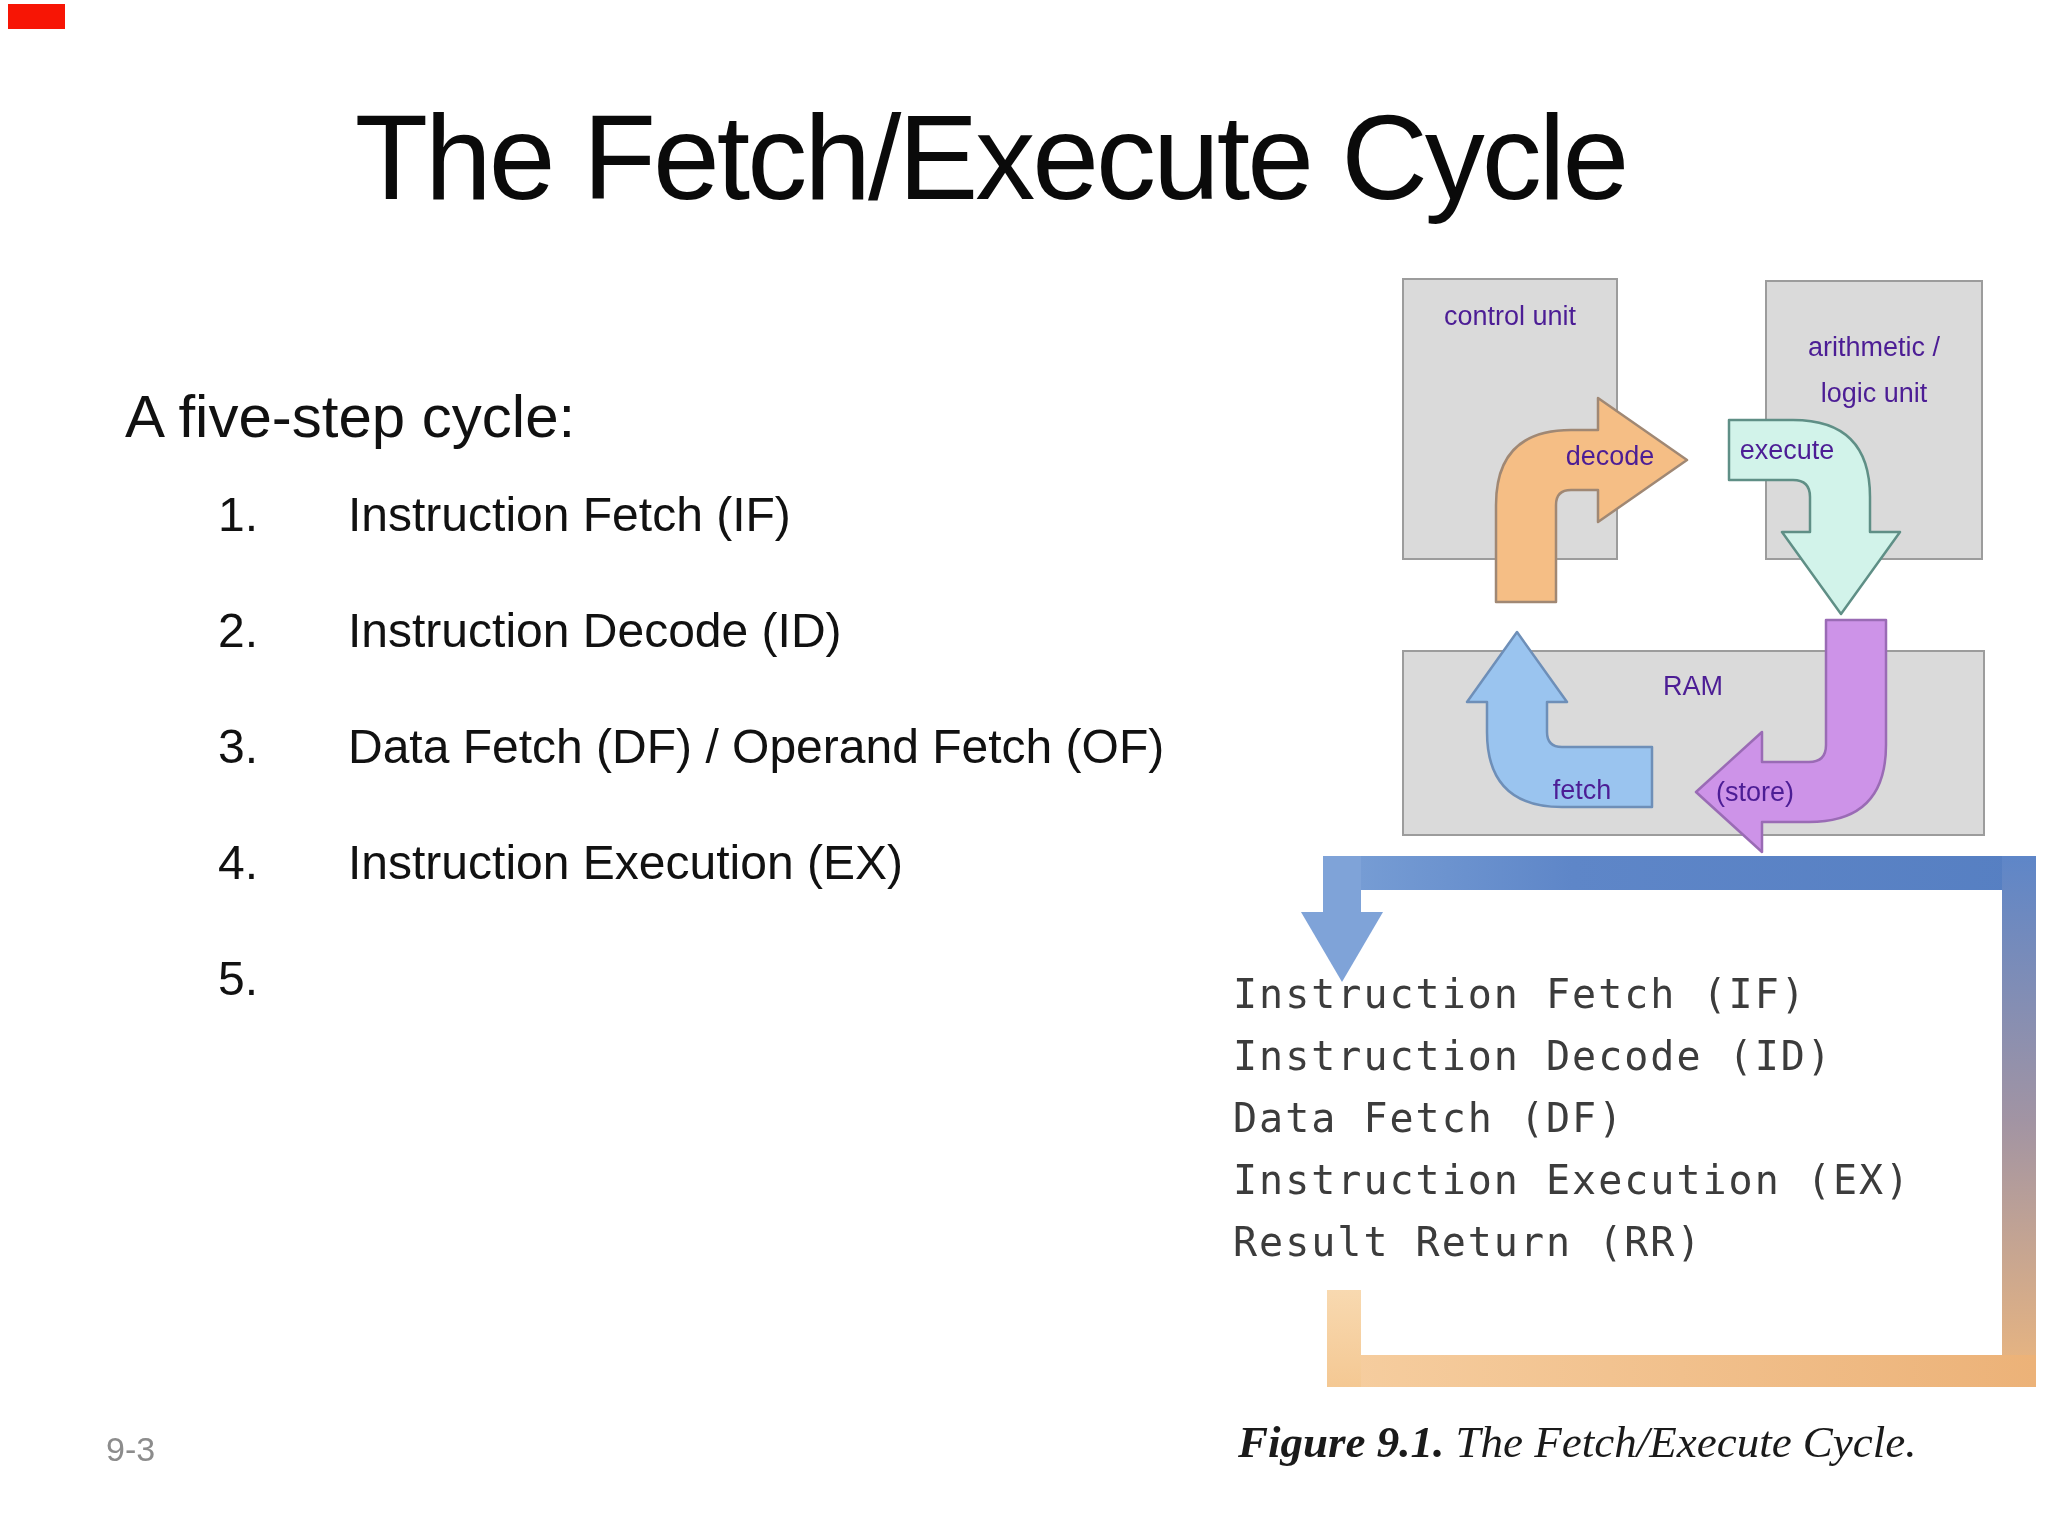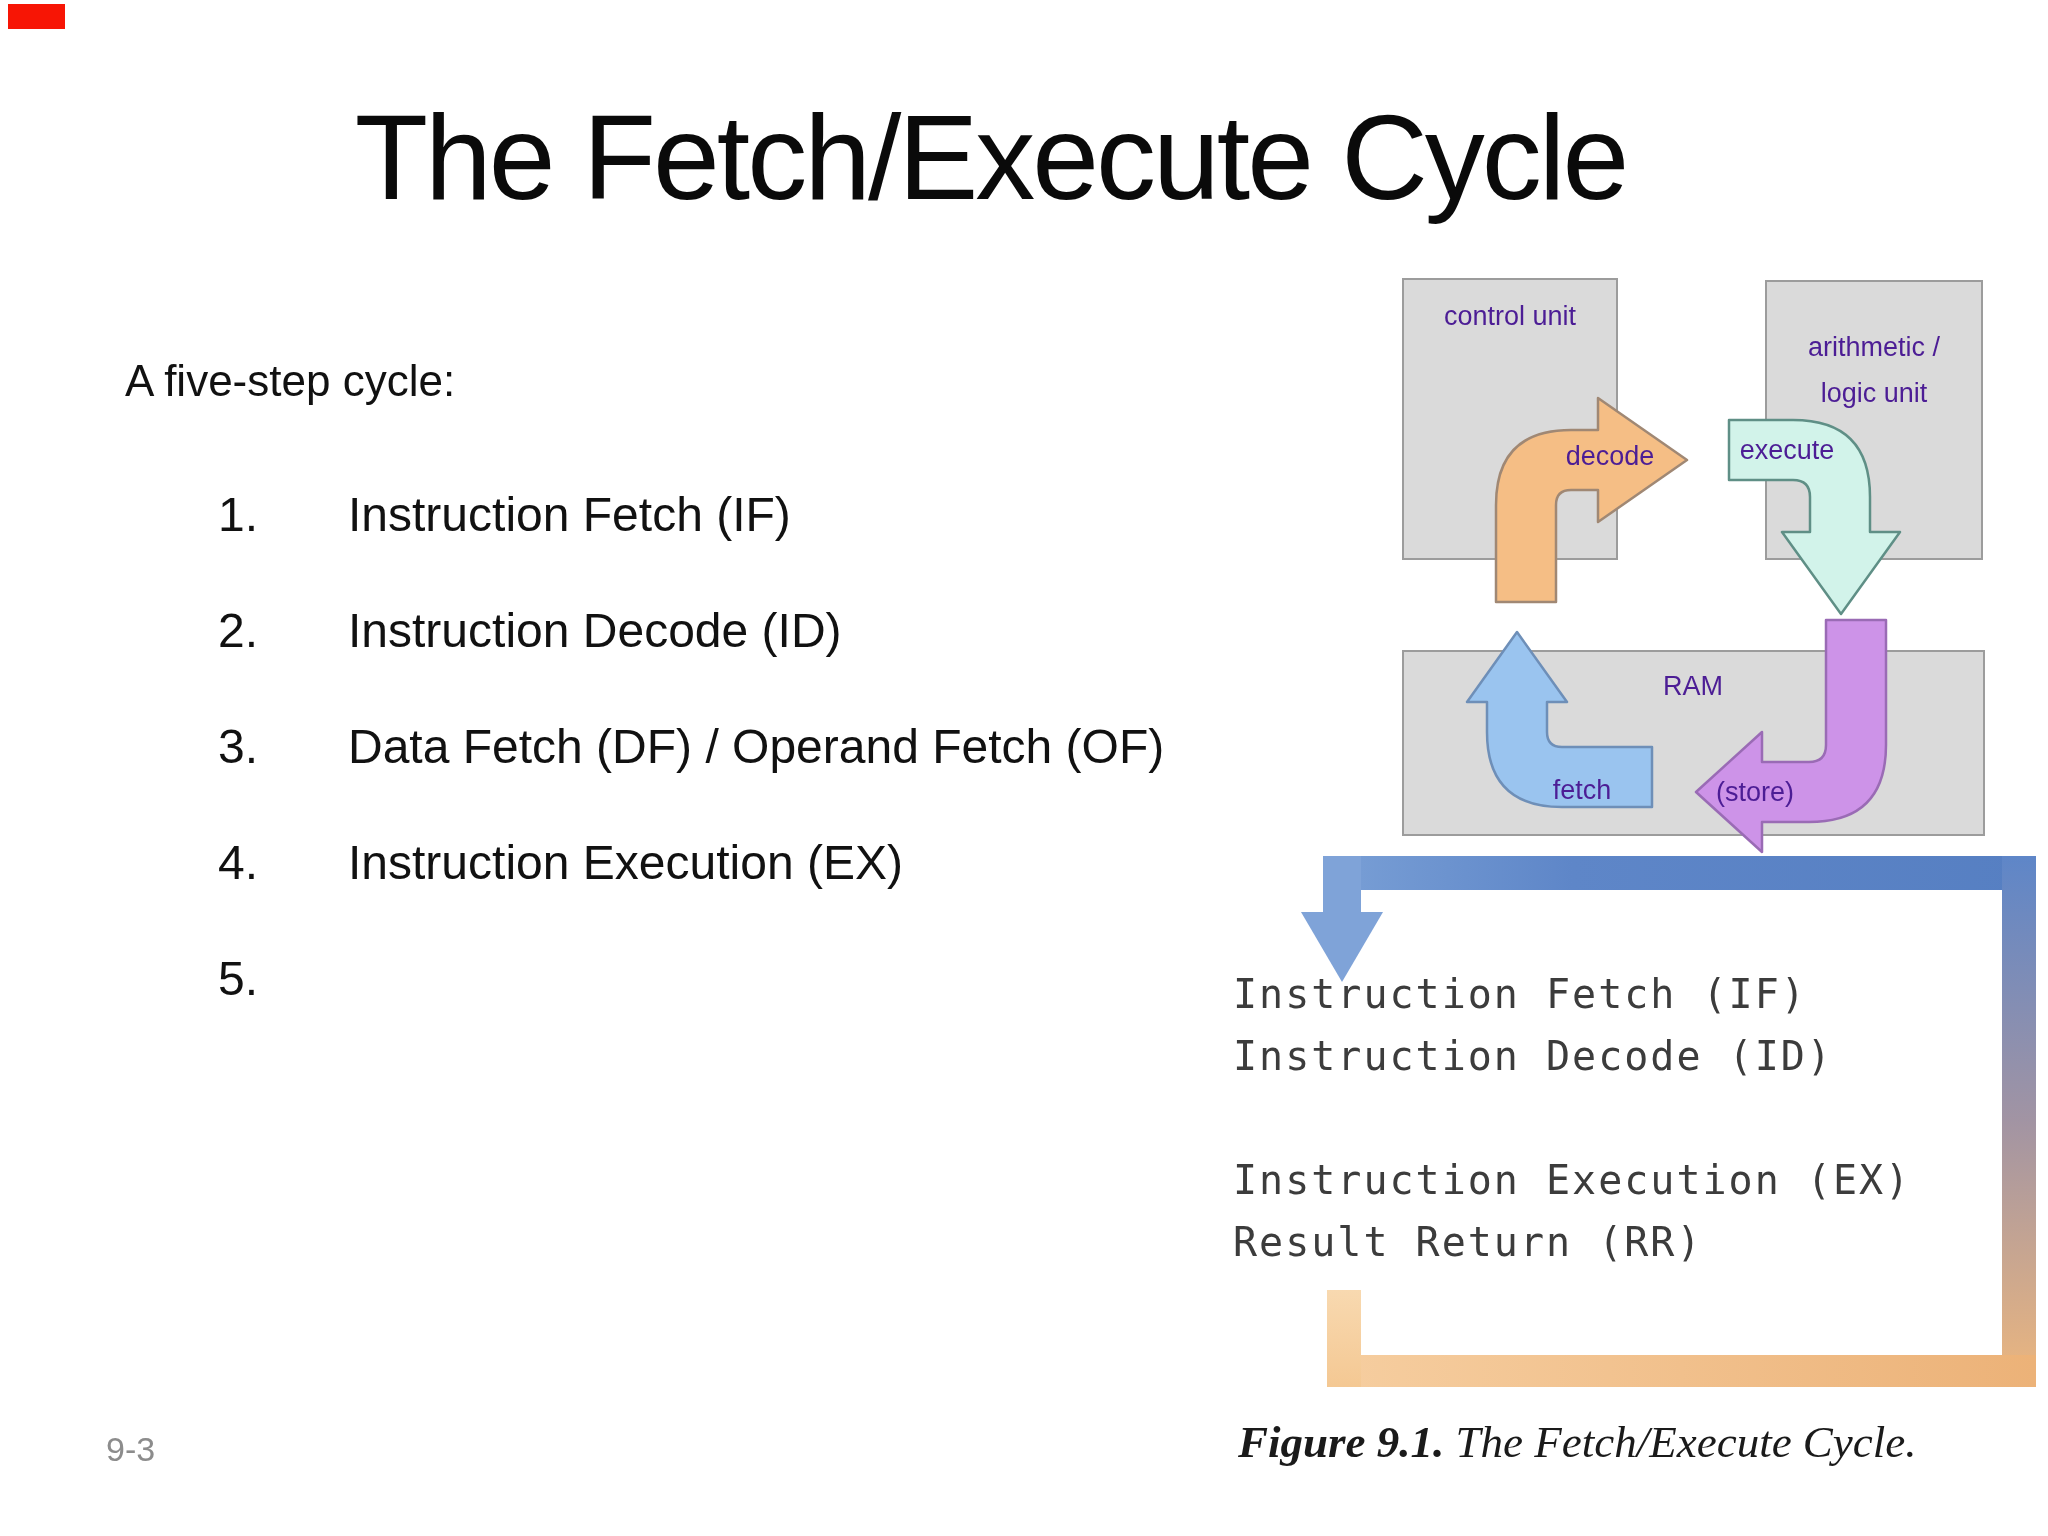--- a/index.html
+++ b/index.html
@@ -2,21 +2,21 @@
 <html style="--red-marker: #f71505; --box-fill: #DADADA; --box-border: #9C9C9C; --decode-fill: #F5BE85; --decode-stroke: #A08874; --execute-fill: #D2F3EA; --execute-stroke: #5F8F86; --fetch-fill: #9AC4EF; --fetch-stroke: #6E8FB8; --store-fill: #CD93E8; --store-stroke: #9A6BB5; --loop-blue: #5E86C8; --loop-blue-light: #7FA3D8; --loop-mauve: #A294A3; --loop-orange: #EDB77E; --loop-orange-light: #F8D9B0; --figure-text: #3C3C3C; --caption-color: #1a1a1a; --page-number-color: #8c8c8c;"><head>
 <meta charset="utf-8">
 <style>
   html,body{margin:0;padding:0;background:#fff;}
   .slide{position:relative;width:2048px;height:1536px;background:#ffffff;overflow:hidden;
          font-family:"Liberation Sans",sans-serif;}
   .abs{position:absolute;}
   .red-marker{left:8px;top:4px;width:57px;height:25px;background:var(--red-marker,#f71505);}
   .title{left:0;top:88px;width:1897px;text-align:center;font-size:120px;letter-spacing:-3px;
          color:#0a0a0a;white-space:nowrap;padding-left:42px;}
-  .intro{left:125px;top:356px;font-size:44px;color:#111;}
+  .intro{left:125px;top:382px;font-size:60px;color:#111;}
   .step{left:0;top:0;width:1300px;height:56px;font-size:48px;color:#111;white-space:nowrap;}
   .step .num{position:absolute;left:218px;}
   .step .lbl{position:absolute;left:348px;}
   .s0{top:487px}.s1{top:603px}.s2{top:719px}.s3{top:835px}.s4{top:951px}
   .gbox{background:var(--box-fill,#DADADA);border:2px solid var(--box-border,#9C9C9C);box-sizing:border-box;}
   .box-cu{left:1402px;top:278px;width:216px;height:282px;}
   .box-alu{left:1765px;top:280px;width:218px;height:280px;}
   .box-ram{left:1402px;top:650px;width:583px;height:186px;}
   .dlabel{font-size:27px;color:#4c1d95;transform:translate(-50%,-50%);white-space:nowrap;z-index:5;}
   .alu-label{text-align:center;line-height:46px;}
@@ -108,20 +108,21 @@
     <div>logic unit</div>
   </div>
   <div class="abs dlabel" style="left:1693px;top:686px;">RAM</div>
   <div class="abs dlabel" style="left:1610px;top:456px;">decode</div>
   <div class="abs dlabel" style="left:1787px;top:450px;">execute</div>
   <div class="abs dlabel" style="left:1582px;top:790px;">fetch</div>
   <div class="abs dlabel" style="left:1755px;top:792px;">(store)</div>
 
   <div class="abs figline f0">Instruction Fetch (IF)</div>
   <div class="abs figline f1">Instruction Decode (ID)</div>
+  <div class="abs figline f2">Data Fetch (DF)</div>
   <div class="abs figline f3">Instruction Execution (EX)</div>
   <div class="abs figline f4">Result Return (RR)</div>
 
   <div class="abs caption">
     <span class="capbold">Figure 9.1.</span><span> The Fetch/Execute Cycle.</span>
   </div>
 
   <div class="abs pagenum">9-3</div>
 </div>
 

